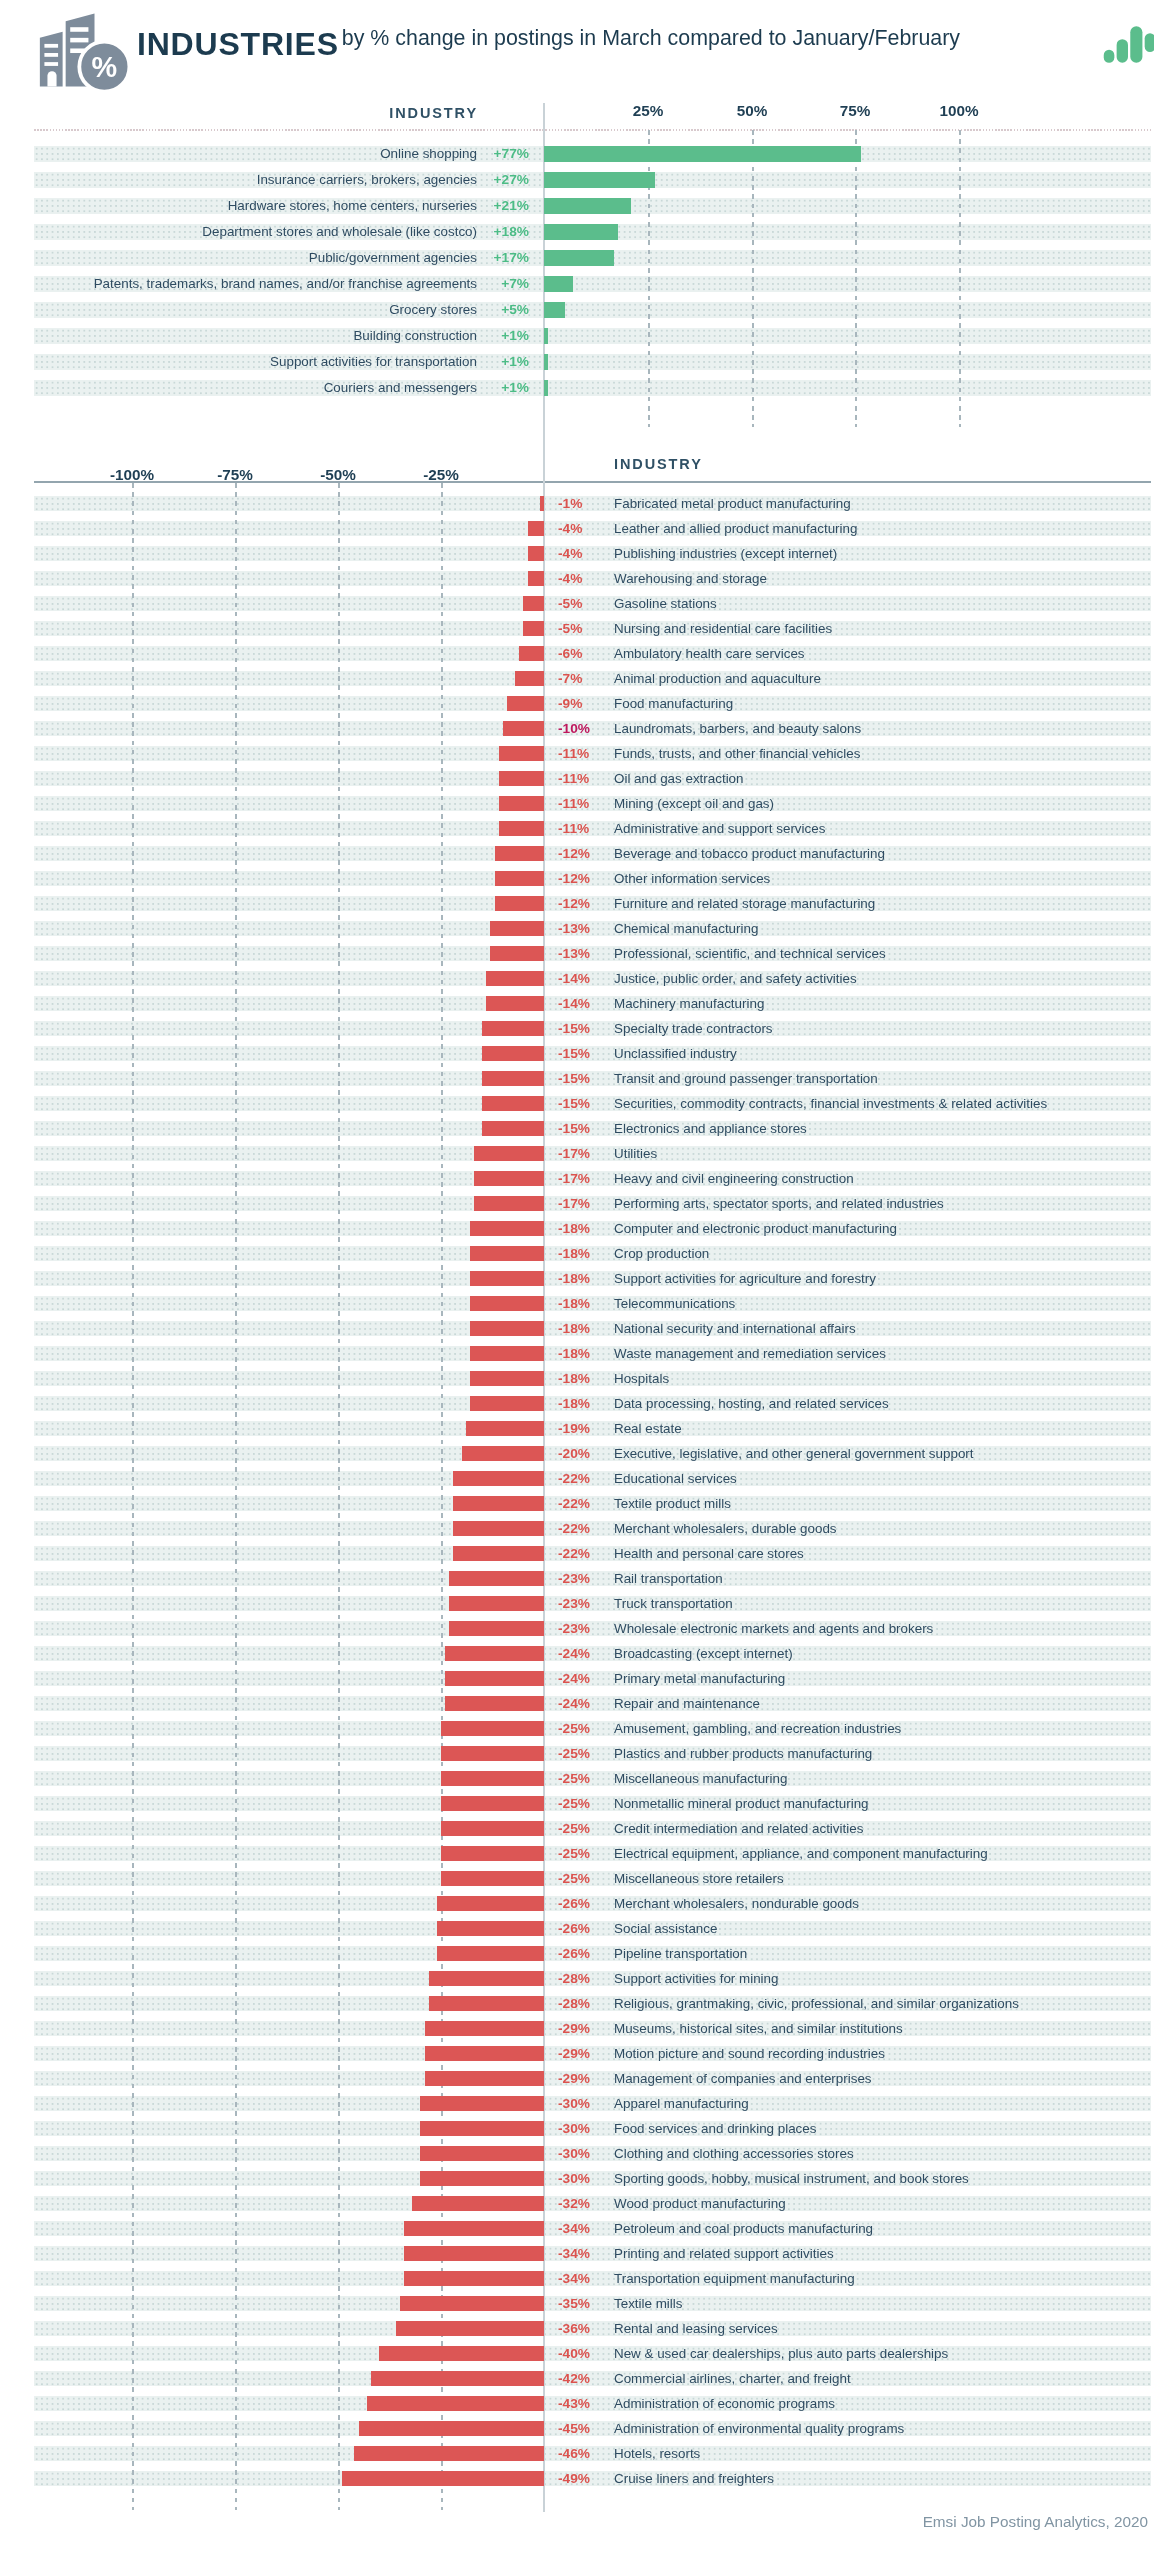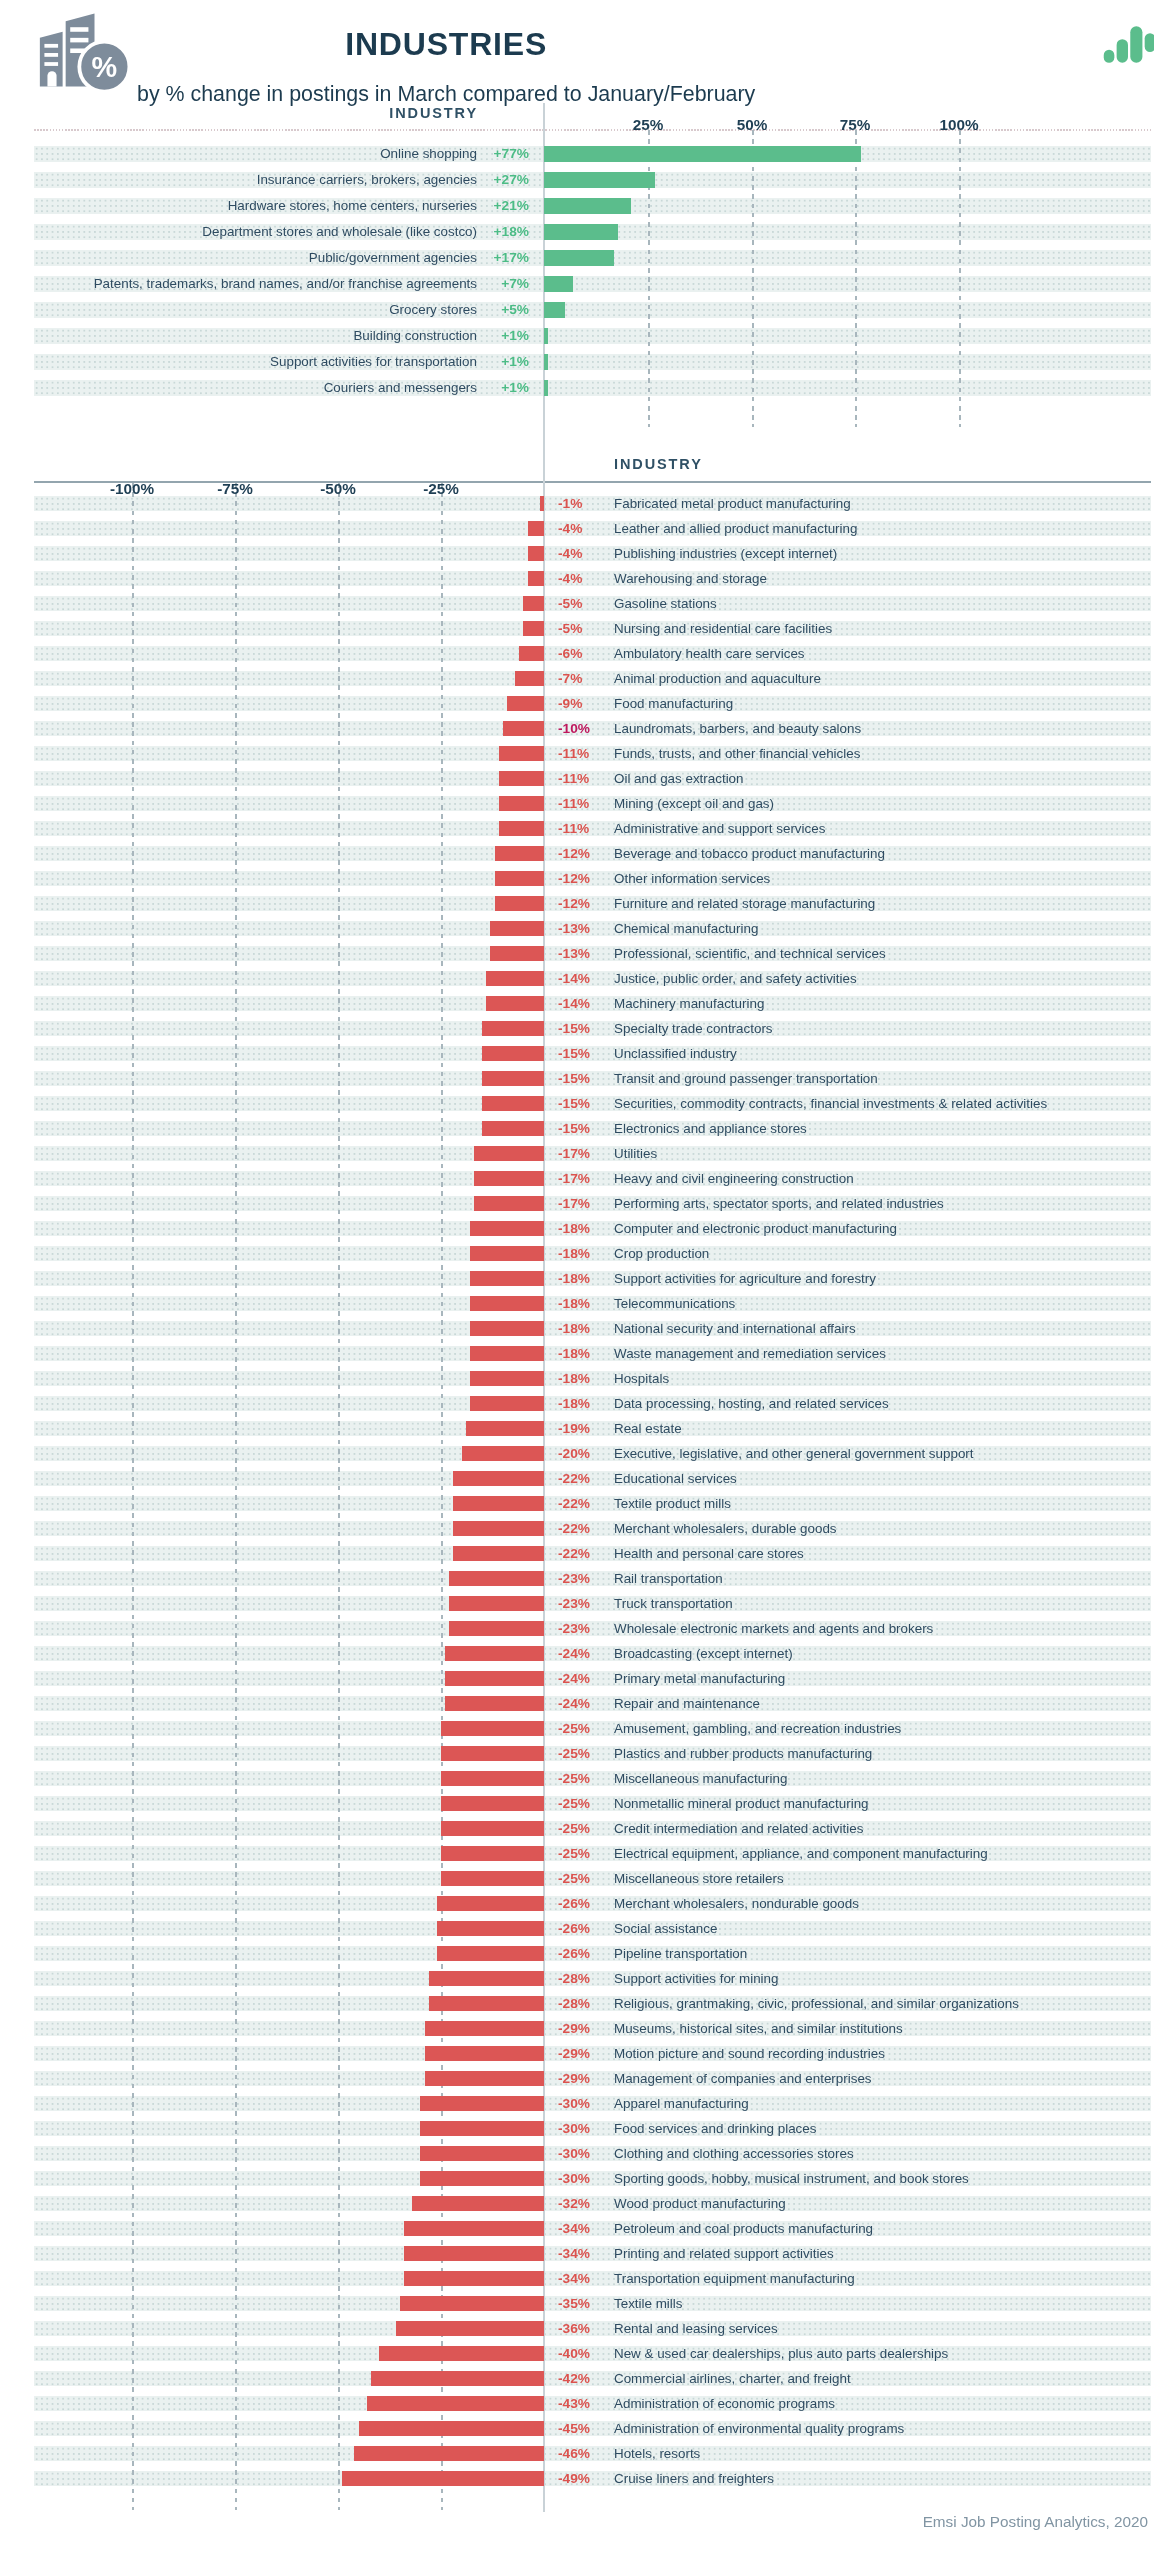--- a/index.html
+++ b/index.html
@@ -1,34 +1,34 @@
 <!DOCTYPE html>
 <html style="font-size:12.2px"><head>
 <meta charset="utf-8">
 <style>
   html,body{margin:0;padding:0;background:#ffffff;}
   #canvas{
     position:relative;width:1175px;height:2576px;background:#ffffff;overflow:hidden;
     font-family:"Liberation Sans",sans-serif;color:#2E4B61;
   }
   
-  .title-wrap{position:absolute;left:137px;top:26px;display:flex;align-items:center;gap:19px;white-space:nowrap;flex-direction:column;}
+  .title-wrap{position:absolute;left:137px;top:26px;display:flex;align-items:flex-start;gap:3px;white-space:nowrap;}
   .title{font-size:32px;font-weight:700;letter-spacing:0.8px;color:#1C3B4F;}
   .subtitle{font-size:21.4px;font-weight:400;color:#1C3B4F;}
   .hdr-icon{position:absolute;left:32px;top:9.2px;}
   .logo-icon{position:absolute;left:1102px;top:21.4px;}
   
   .rule{position:absolute;left:34px;right:24.4px;height:1.5px;z-index:1;}
   .rule-top{top:129px;background:repeating-linear-gradient(to right,#D8C9CD 0 1.5px,rgba(0,0,0,0) 1.5px 3.1px);}
   .rule-bottom{top:481px;background:#93A5AE;}
   .zero-axis{position:absolute;left:543px;top:103px;width:1.5px;height:2409px;background:#C9D2D7;z-index:1;}
   .gl{position:absolute;width:1.5px;z-index:1;background:repeating-linear-gradient(to bottom,#A8B6BD 0 4.6px,rgba(0,0,0,0) 4.6px 9.2px);}
   .gl-top{top:130px;height:297px;}
   .gl-bot{top:483px;height:2027px;}
-  .tick{position:absolute;transform:translateX(-50%);font-size:15.3px;font-weight:700;color:#1F3F54;white-space:nowrap;z-index:2;margin-top:14px;}
+  .tick{position:absolute;transform:translateX(-50%);font-size:15.3px;font-weight:700;color:#1F3F54;white-space:nowrap;z-index:2;}
   .col-header{position:absolute;font-size:14.5px;font-weight:700;letter-spacing:1.9px;color:#2F5065;white-space:nowrap;z-index:2;}
   #col-header-top{right:697px;top:105px;}
   #col-header-bottom{left:614px;top:456px;}
   .ticks-top .tick{top:102px;}
   .ticks-bottom .tick{top:466px;}
   
   #rows-top{position:absolute;left:0;top:141px;width:1175px;}
   #rows-bottom{position:absolute;left:0;top:491px;width:1175px;}
   .row{position:relative;}
   .row-t{height:26px;}

